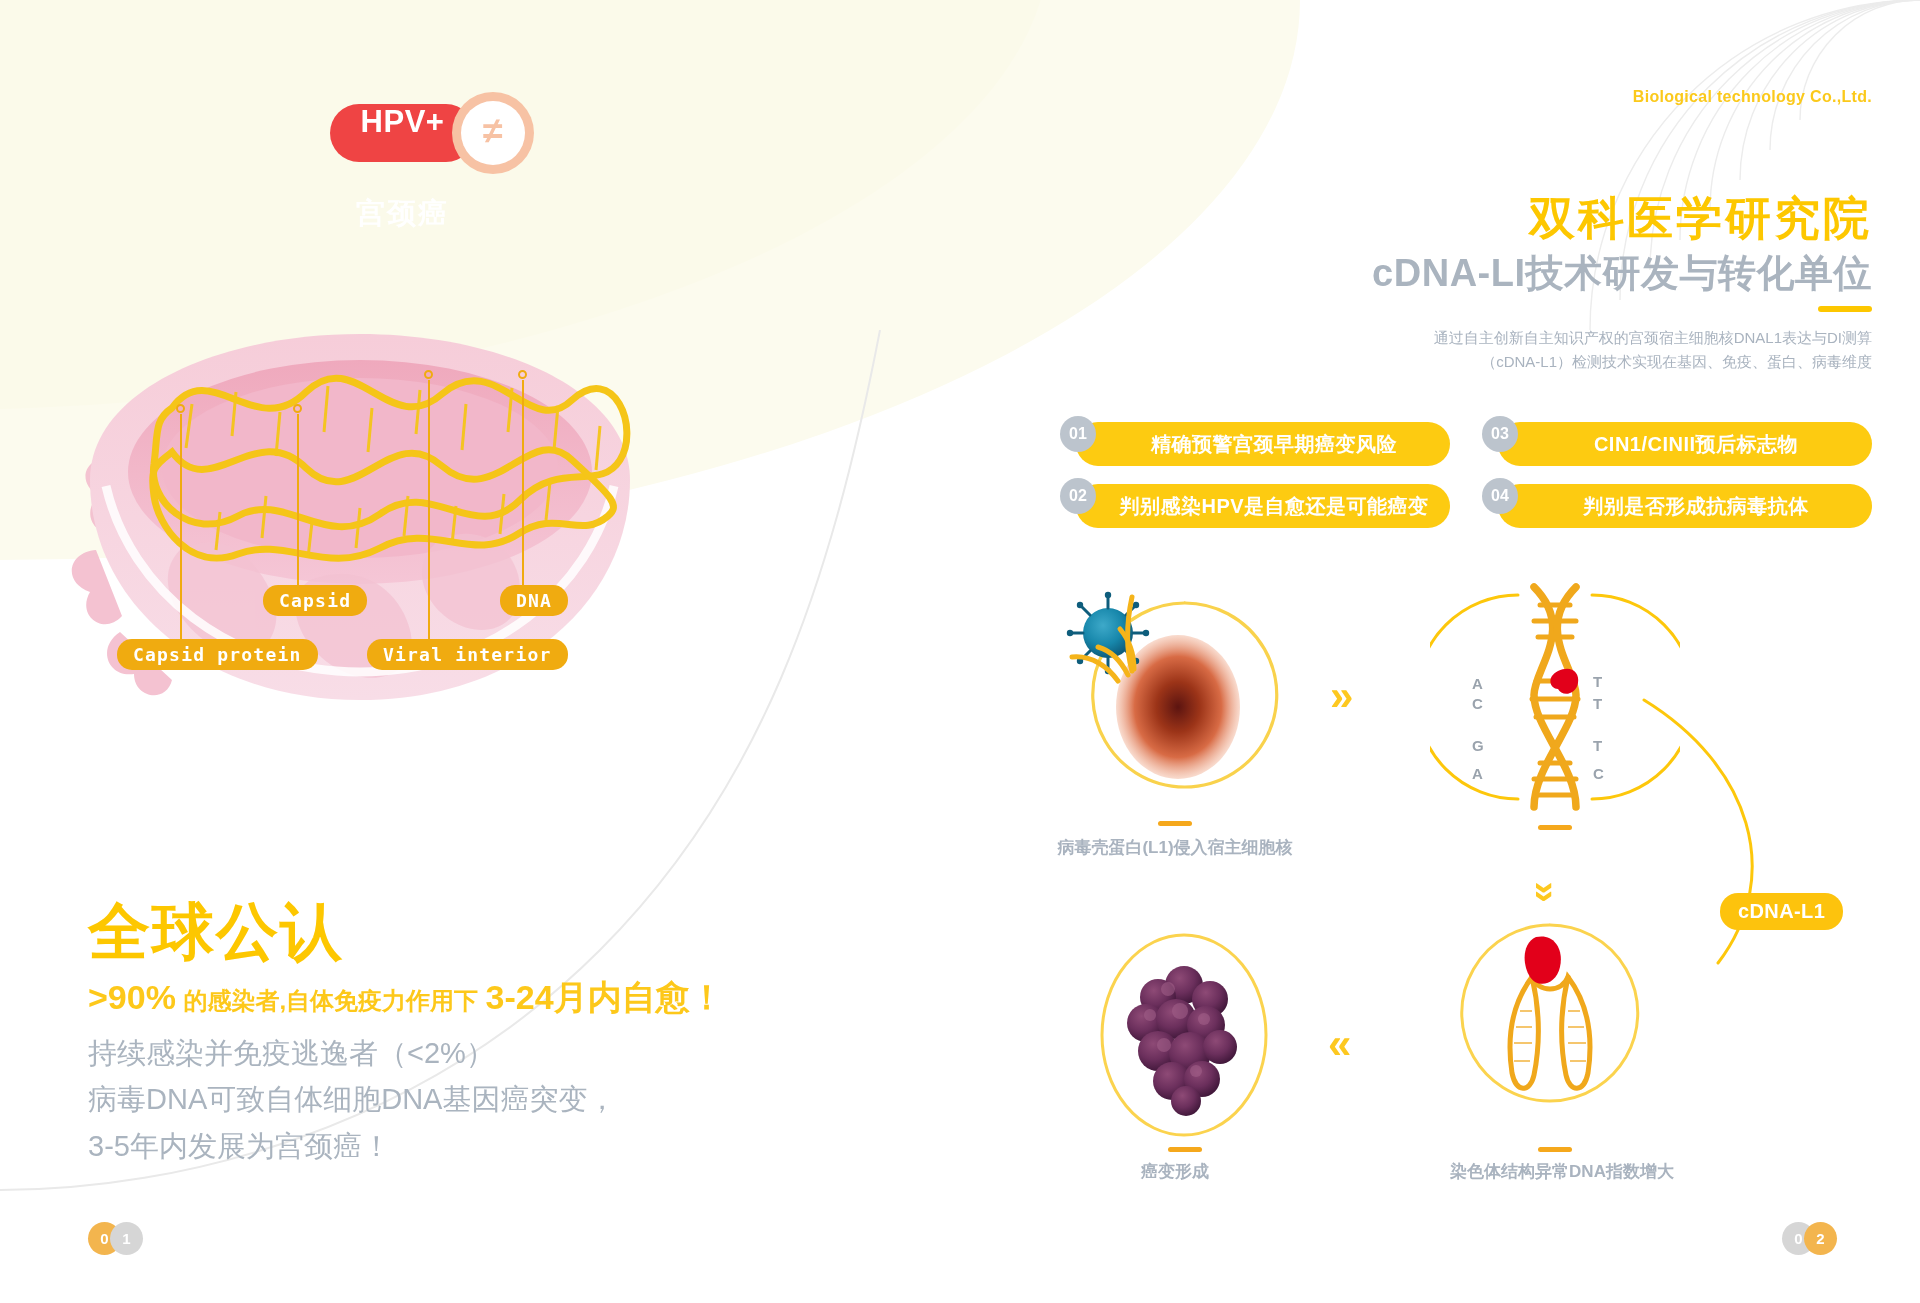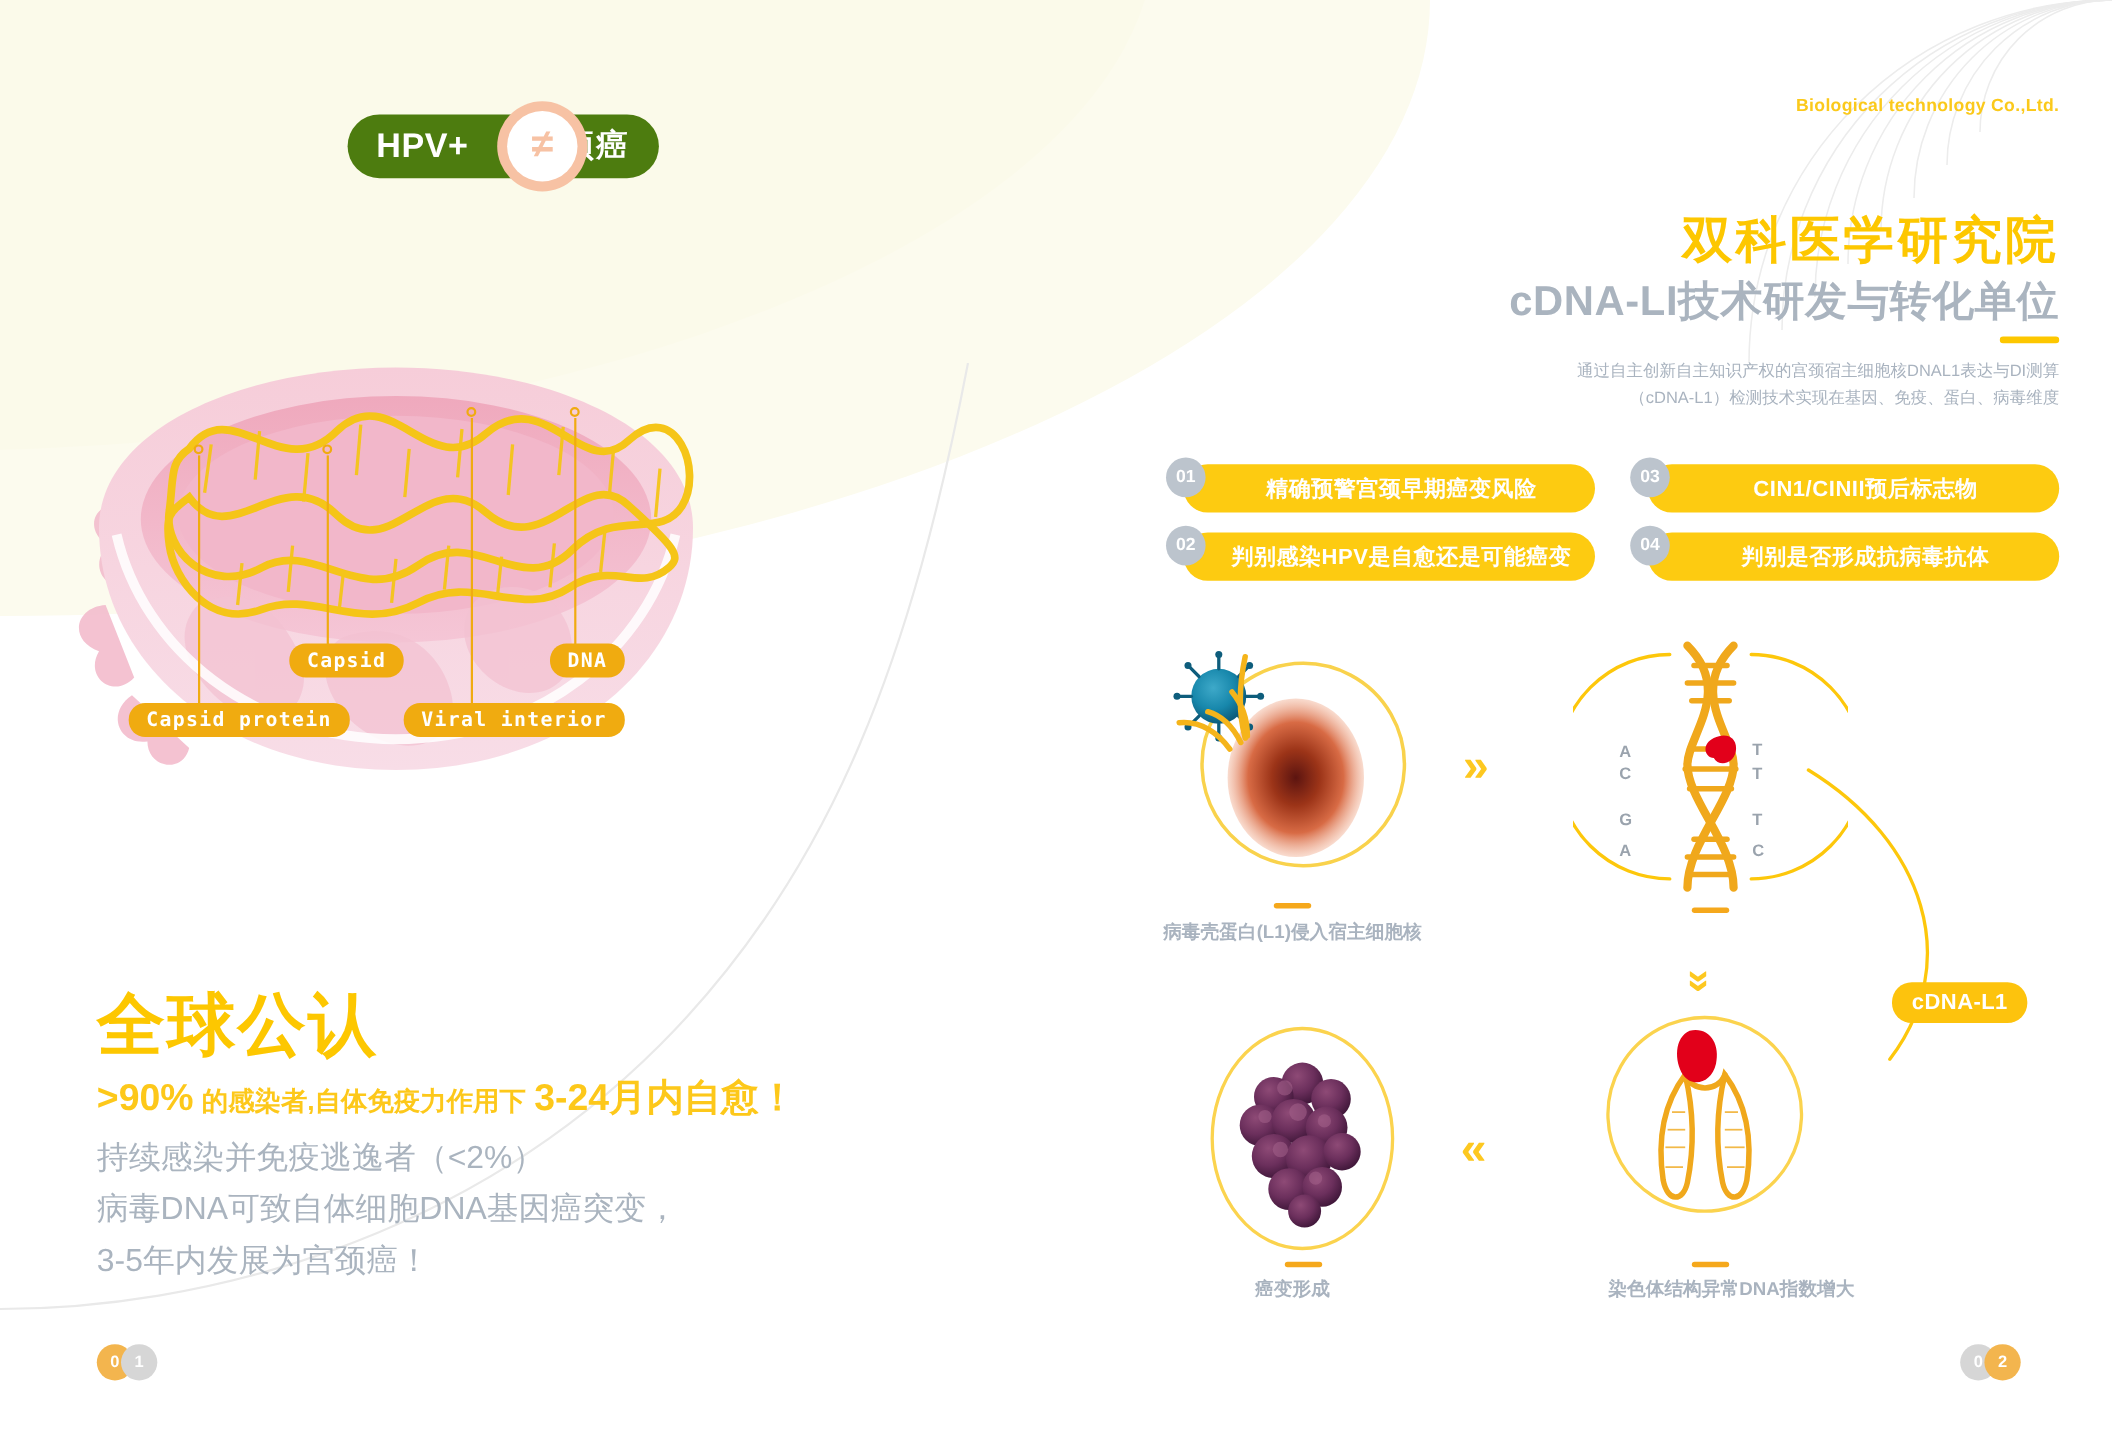--- a/index.html
+++ b/index.html
@@ -36,27 +36,28 @@
     pointer-events: none;
   }
   .bg-swoosh {
     position: absolute; left: 0; top: 330px;
     width: 1000px; height: 900px;
     pointer-events: none;
   }
 
   
   .hpv-badge {
-    position: absolute; left: 316px; top: 104px;
+    position: absolute; left: 330px; top: 104px;
     height: 58px;
-    background: #4d7c0f;
+    background: #ef4444;
     border-radius: 29px;
     display: flex; align-items: center;
     padding: 0 26px 0 26px;
     gap: 54px;
+    flex-direction: column;
   }
   .hpv-badge .txt {
     color: #ffffff;
     font-size: 31px;
     font-weight: 700;
     letter-spacing: 0.5px;
     white-space: nowrap;
   }
   .hpv-badge .txt.cn { font-size: 29px; letter-spacing: 2px; }
   .neq-circle {
@@ -439,21 +440,21 @@
           <line x1="140" y1="96" x2="152" y2="96"></line>
             <line x1="140" y1="112" x2="156" y2="112"></line>
           <line x1="140" y1="128" x2="158" y2="128"></line>
             <line x1="142" y1="146" x2="158" y2="146"></line>
         </g>
 
         <path d="M108 22 C 126 18 136 34 132 52 C 128 70 110 74 102 62 C 94 50 94 28 108 22 Z" fill="#e2001a"></path>
       </svg>
     </div>
     <div class="cap-rule" style="left:498px;top:562px;"></div>
-    <div class="proc-caption" style="left:384px;top:574px;width:300px;">染色体结构异常DNA指数增大</div>
+    <div class="proc-caption" style="left:372px;top:574px;width:300px;">染色体结构异常DNA指数增大</div>
 
     <div class="chev" style="left:288px;top:438px;">«</div>
 
     <div style="position:absolute;left:40px;top:330px;width:210px;height:230px;">
       <svg width="210" height="230" viewBox="0 0 210 230">
         <defs>
           <radialGradient id="tumor" cx="38%" cy="32%" r="72%">
             <stop offset="0%" stop-color="#8e4a76"></stop>
             <stop offset="55%" stop-color="#6b2f5c"></stop>
             <stop offset="100%" stop-color="#3e1638"></stop>

